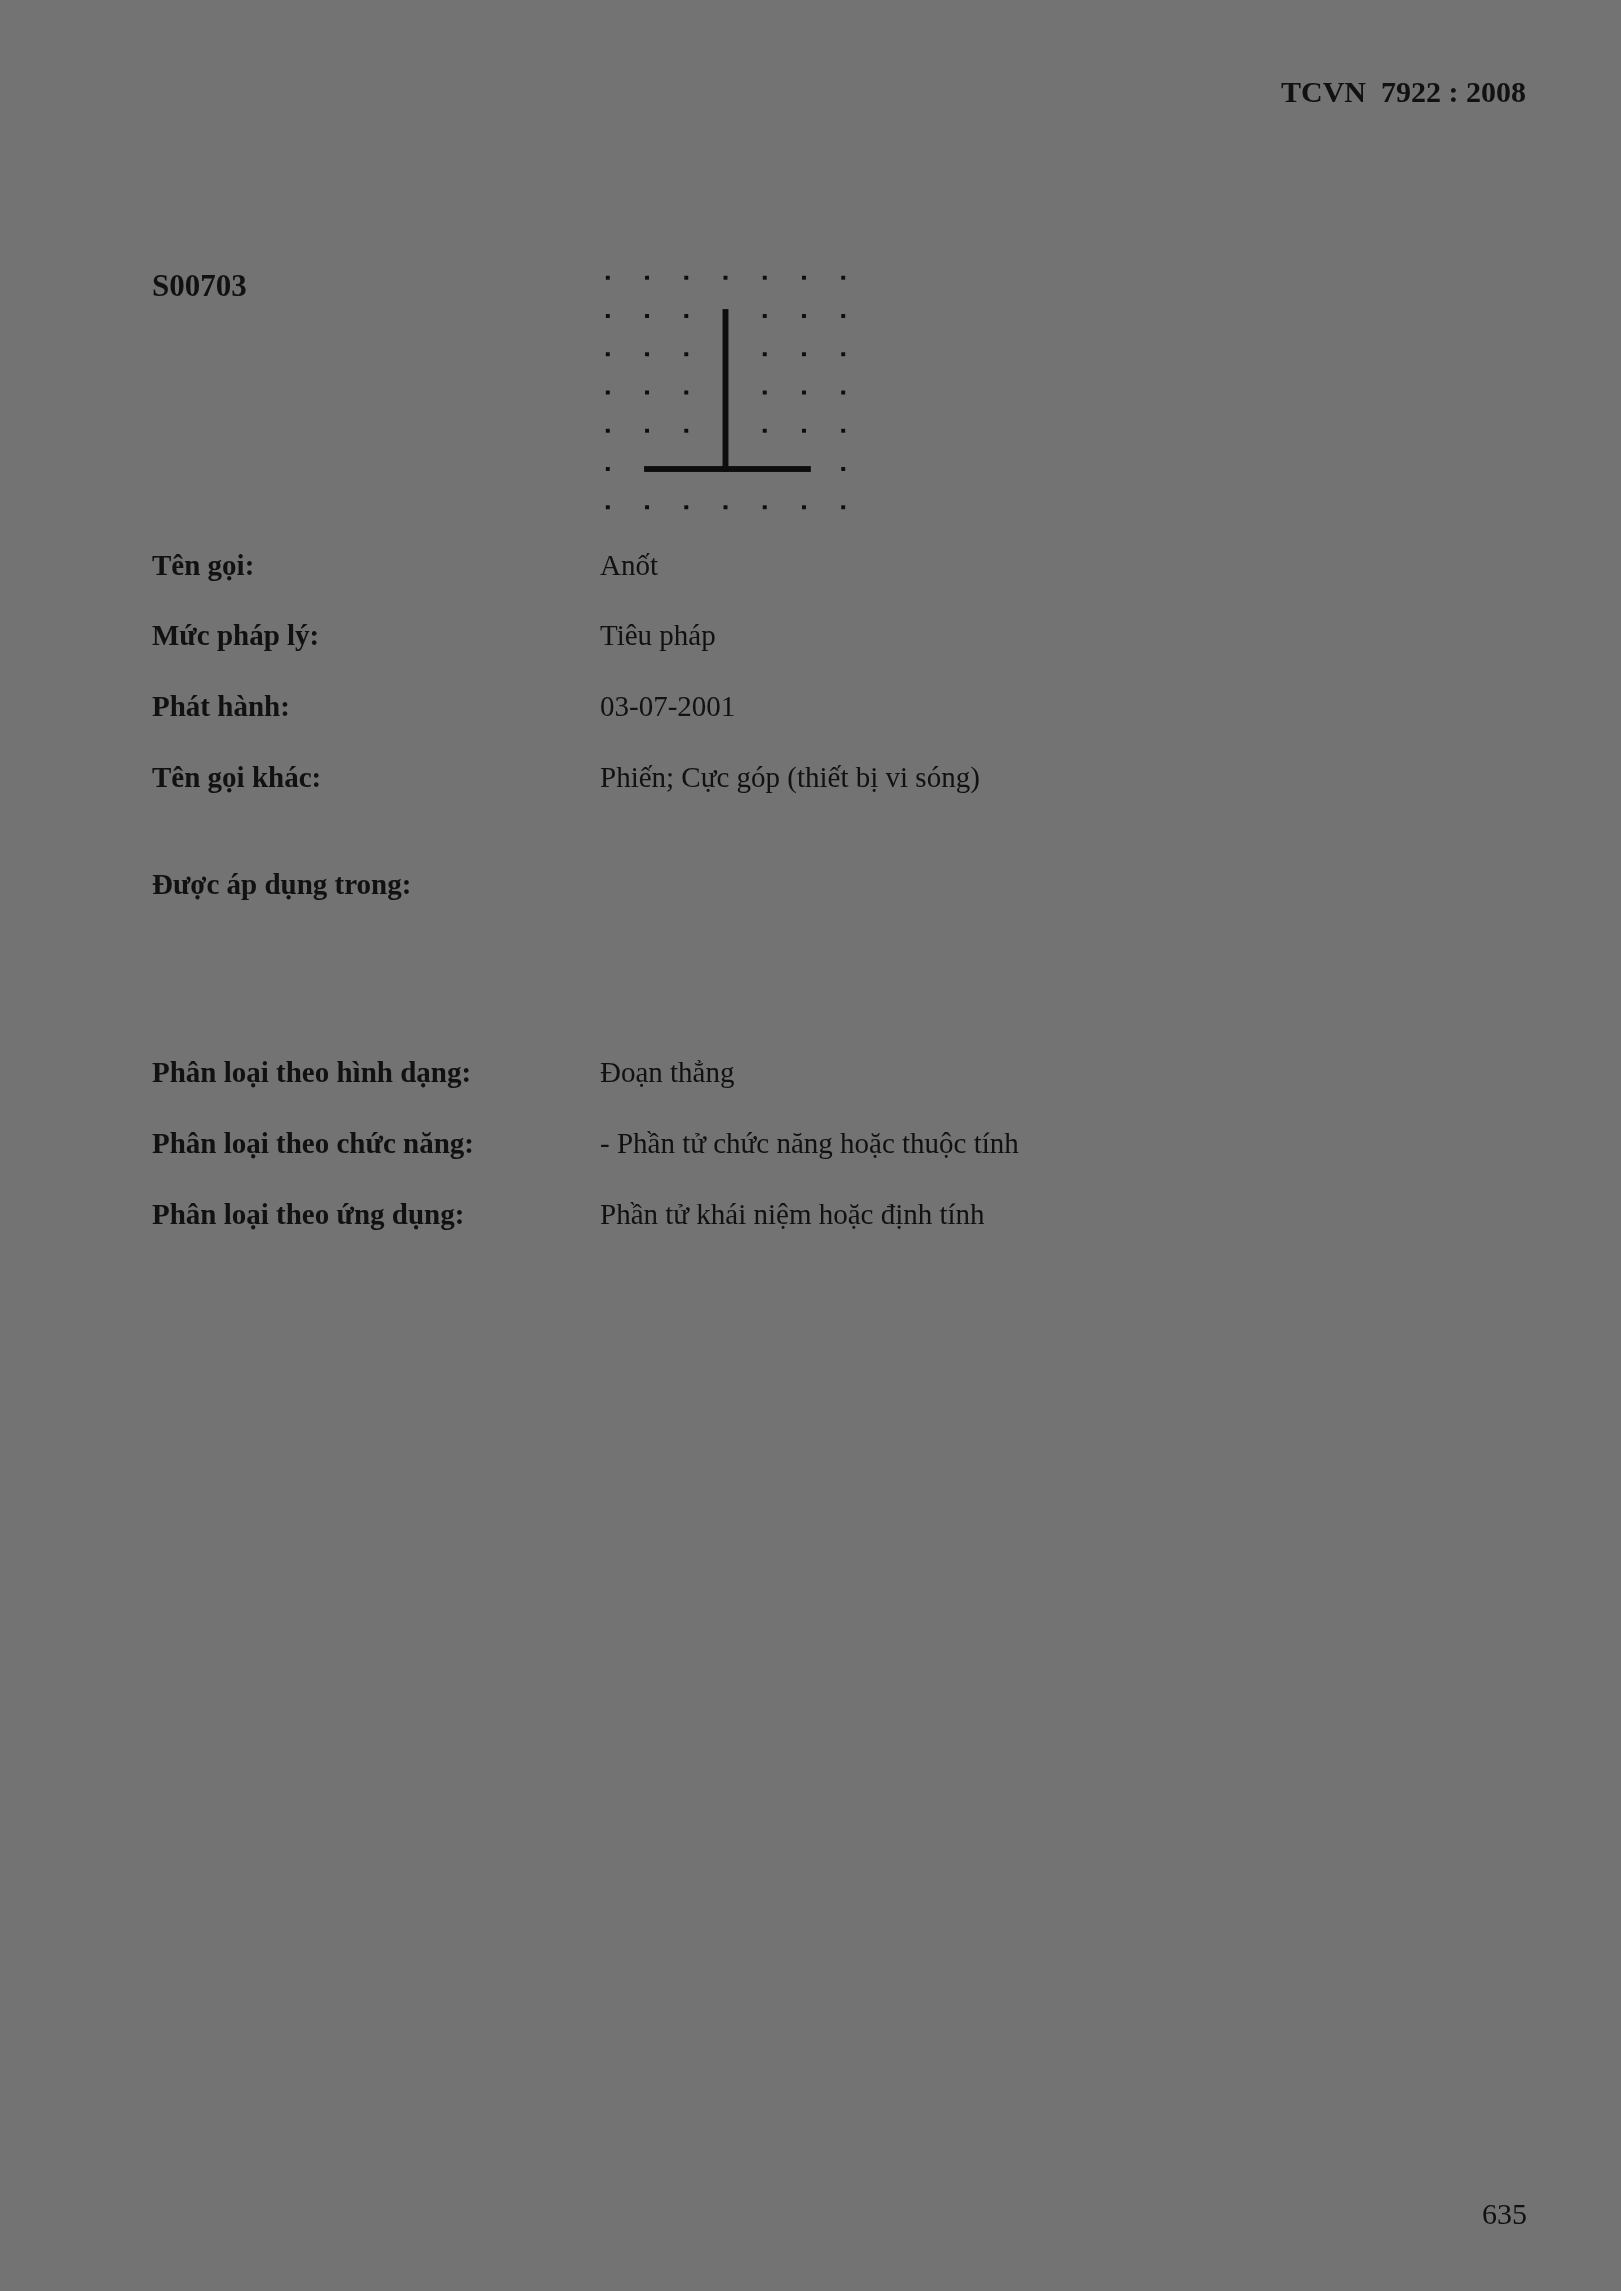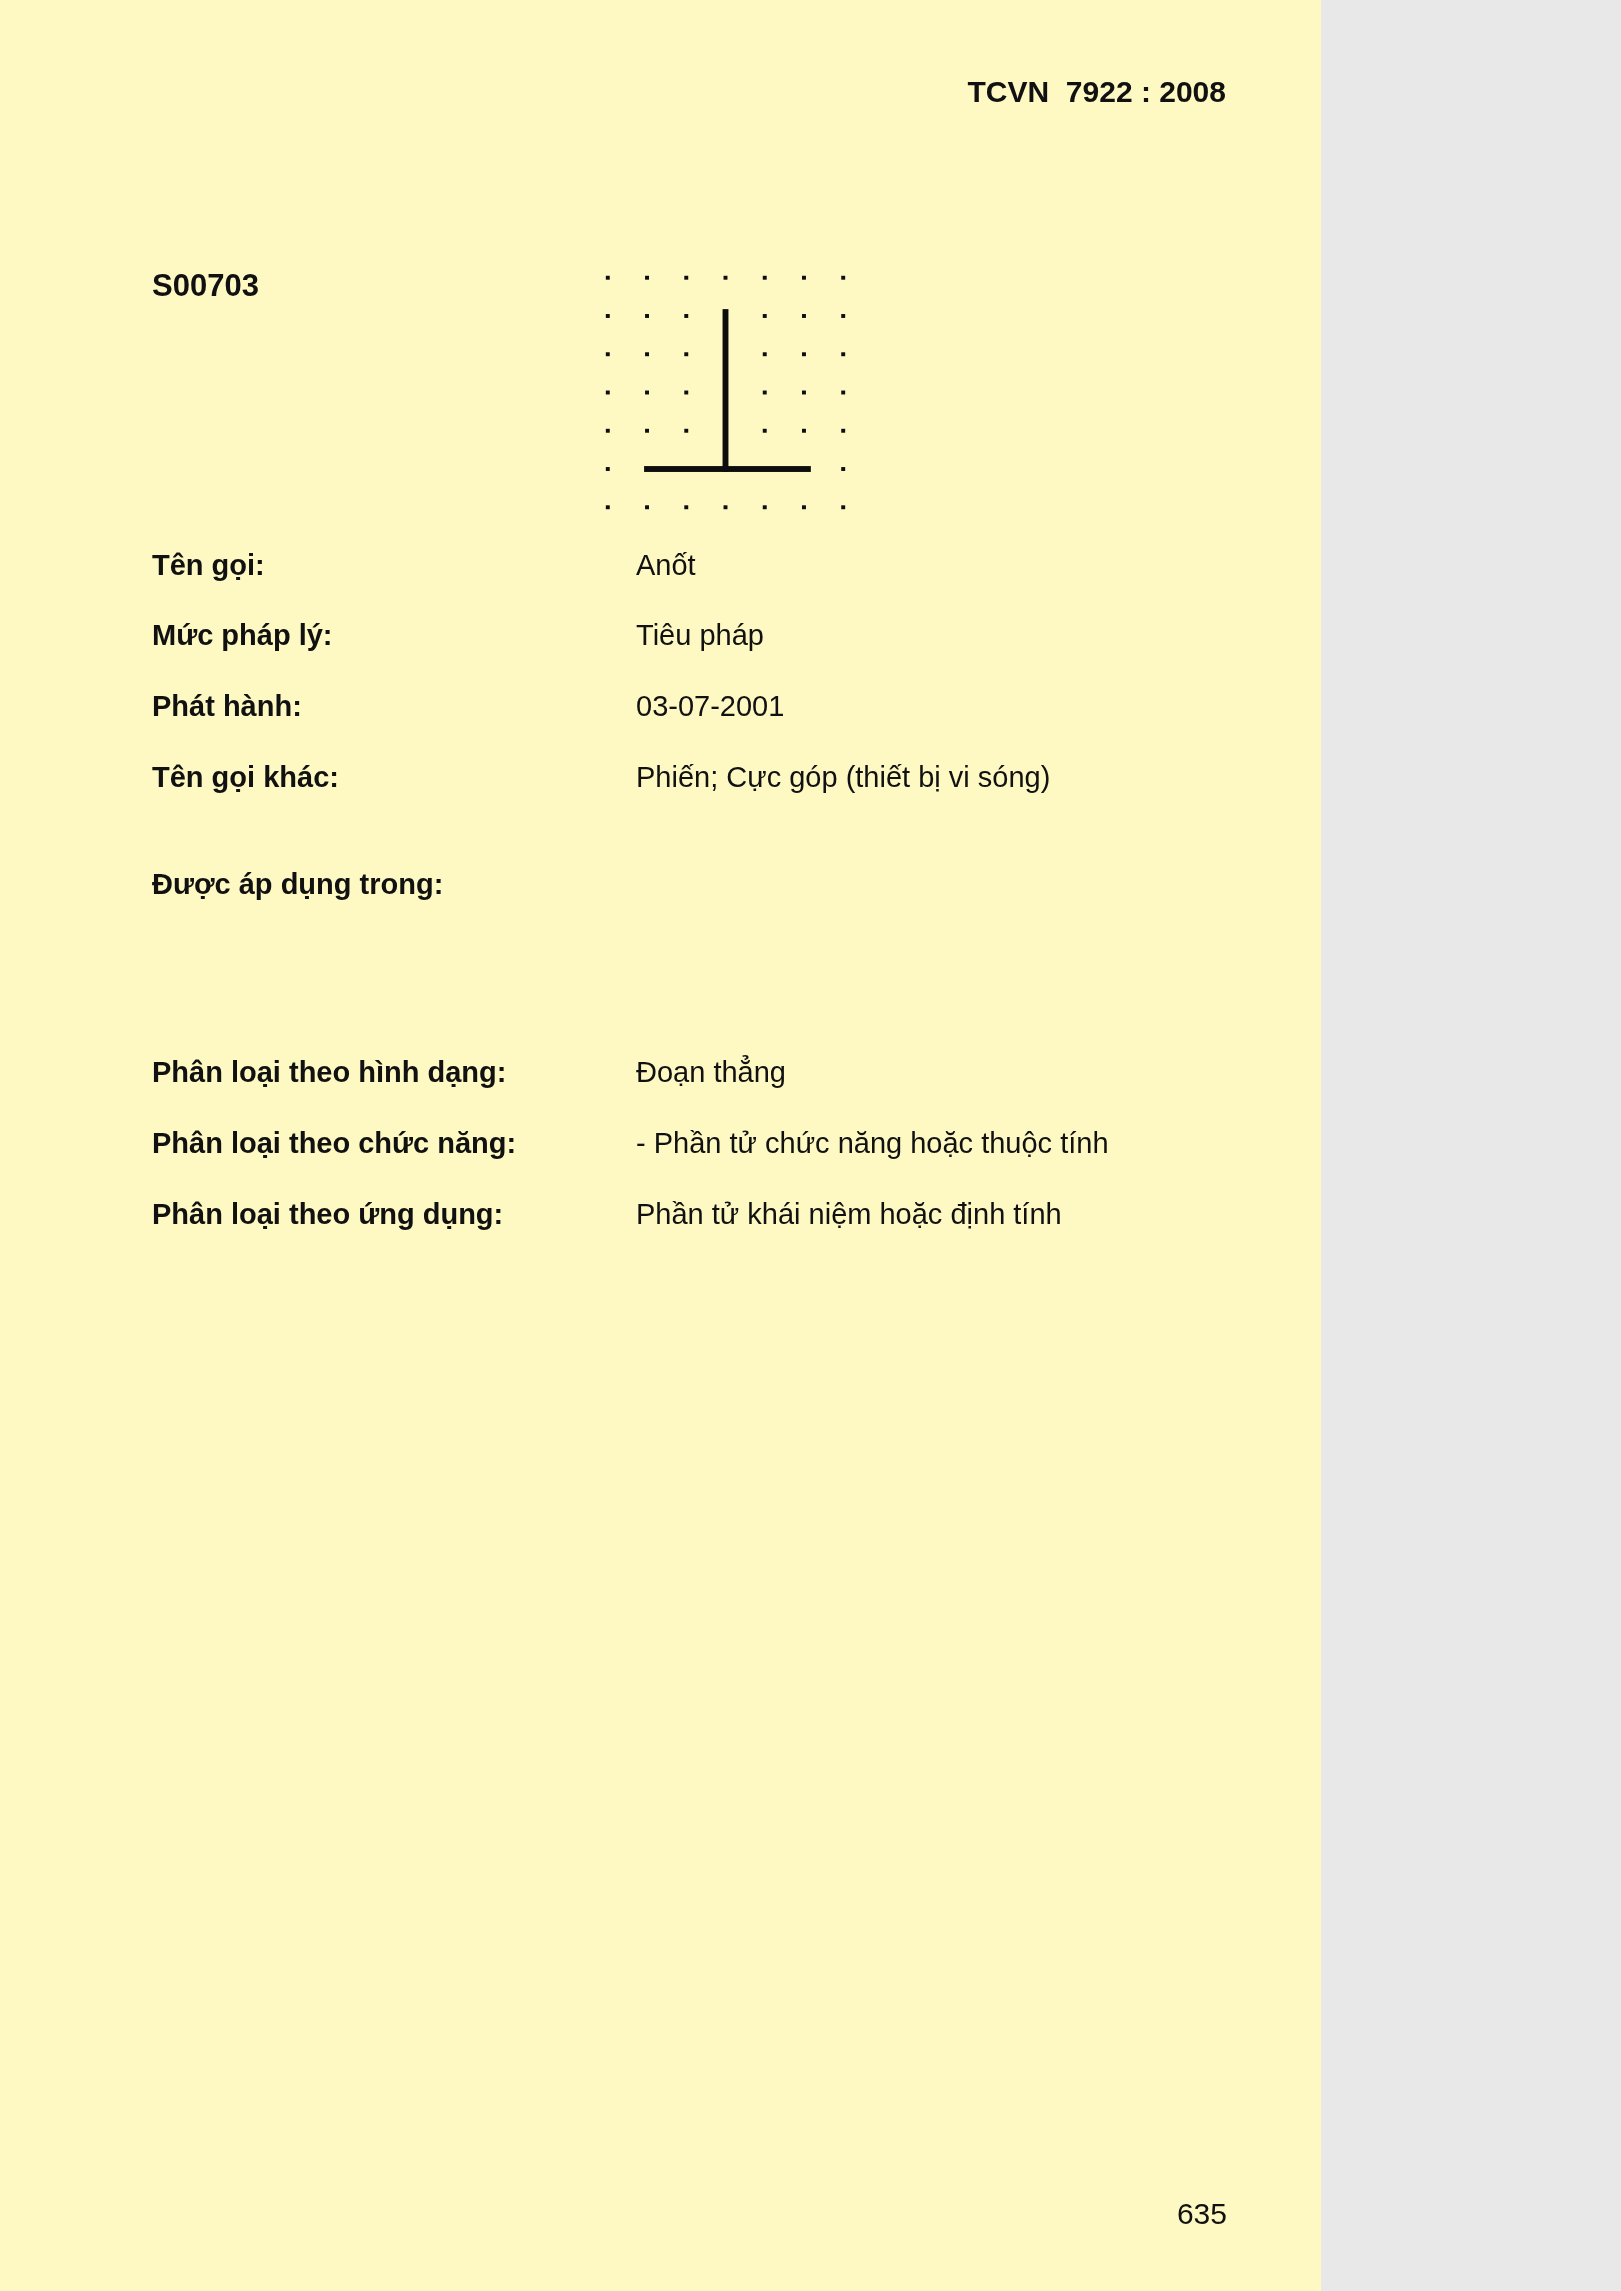--- a/index.html
+++ b/index.html
@@ -2,24 +2,24 @@
 <html><head>
 <meta charset="utf-8">
 <style>
   html, body {
     margin: 0;
     padding: 0;
     background: #e8e8e8;
   }
   .page {
     position: relative;
-    width: 1321px;
+    width: 1621px;
     height: 2292px;
-    background: #fef9c3;
-    font-family: Liberation Sans, sans-serif;
+    background: #737373;
+    font-family: Liberation Serif, serif;
     color: #111111;
     overflow: hidden;
   }
   .header-code {
     position: absolute;
     top: 74px;
     right: 95px;
     font-size: 30px;
     font-weight: 700;
     line-height: 35px;
@@ -41,21 +41,20 @@
     height: 257px;
   }
   .symbol-figure svg { display: block; }
   .symbol-figure rect { fill: #0d0d0d; }
   .field-row {
     position: absolute;
     left: 152px;
     width: 1374px;
     display: flex;
     align-items: flex-start;
-    gap: 36px;
   }
   .field-label {
     flex: 0 0 448px;
     font-size: 29px;
     font-weight: 700;
     line-height: 35px;
   }
   .field-value {
     flex: 1 1 auto;
     font-size: 29px;

